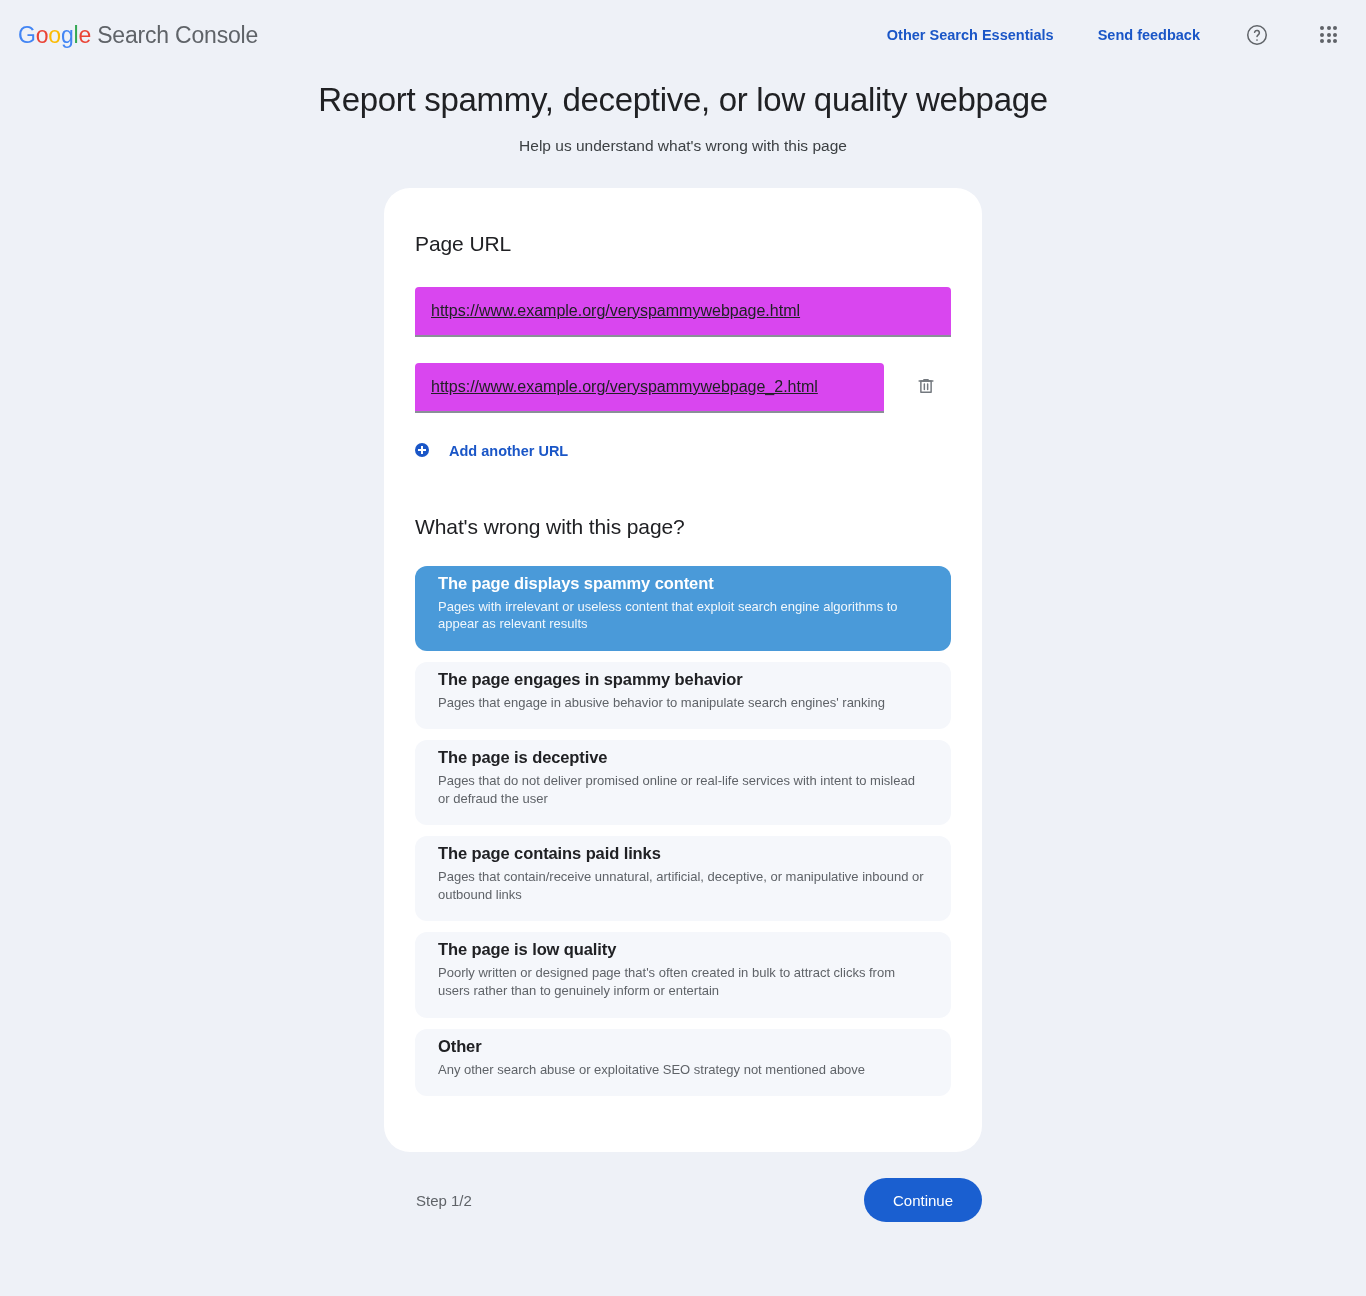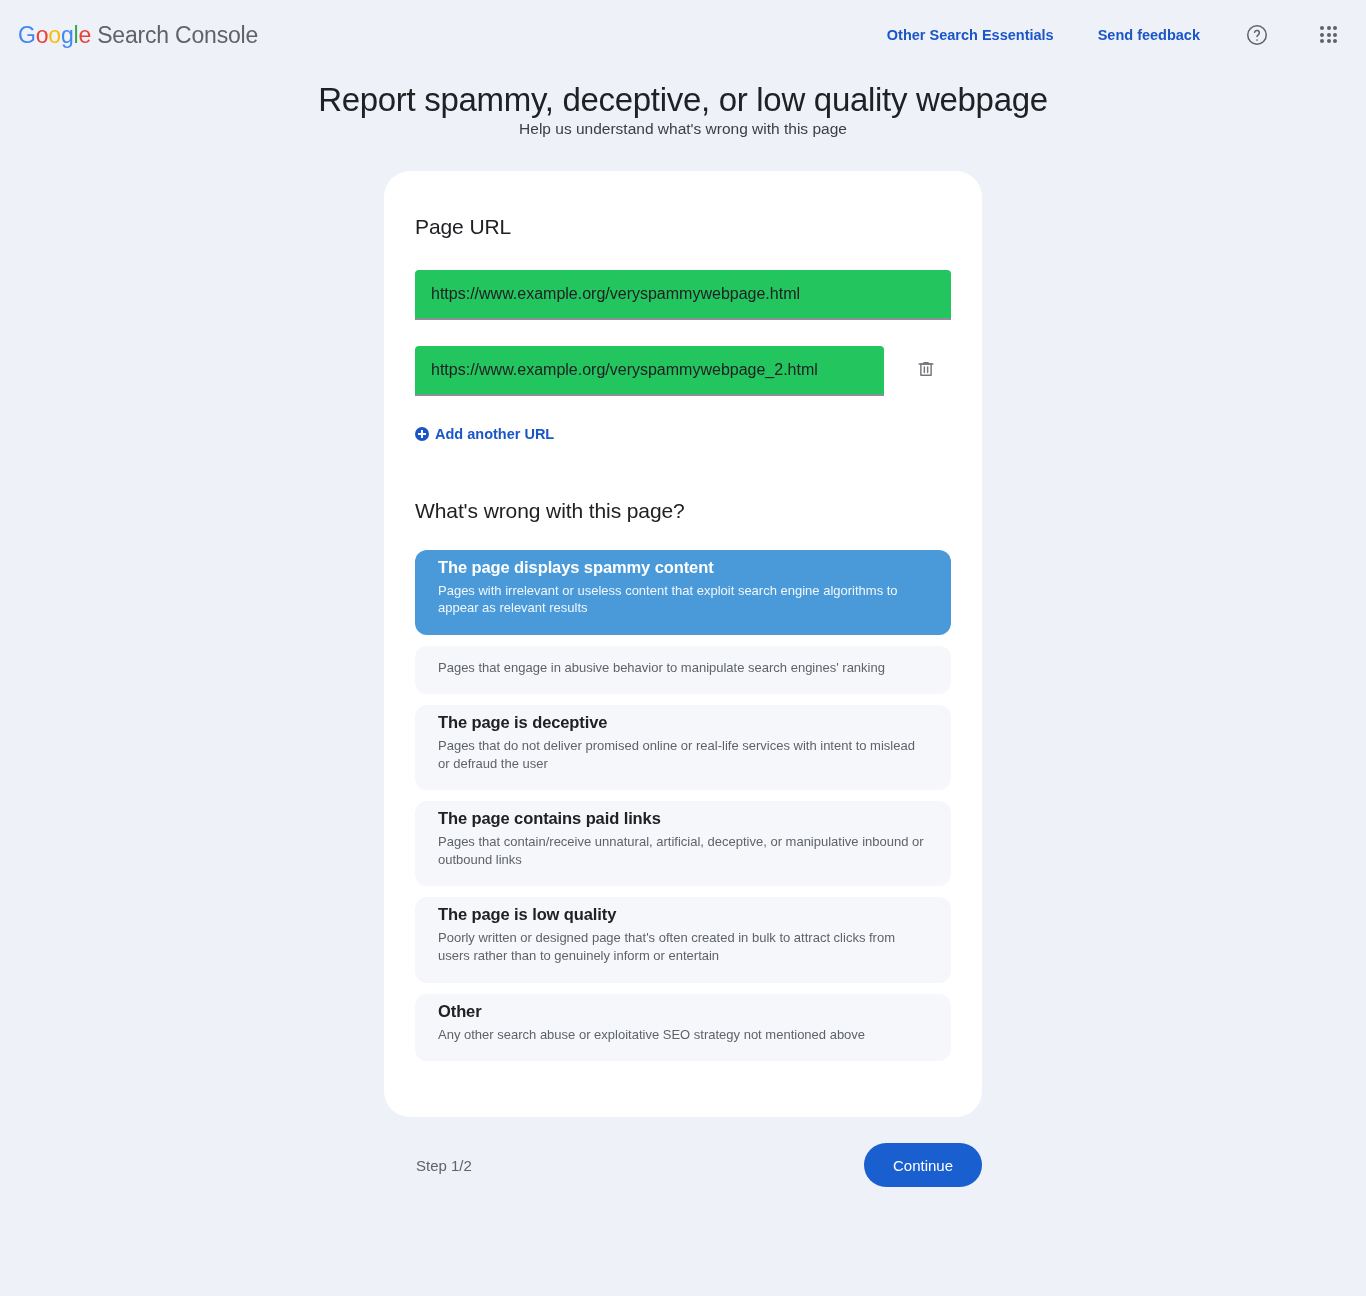--- a/index.html
+++ b/index.html
@@ -74,20 +74,21 @@
   
   .title-block { text-align: center; margin-top: 10px; }
   .page-title {
     font-size: 33px;
     font-weight: normal;
     color: #202124;
     letter-spacing: -0.3px;
     line-height: 1.2;
   }
   .page-subtitle {
+    margin-top: 17px;
     font-size: 15.5px;
     color: #3c4043;
   }
 
   
   .card {
     width: 598px;
     margin: 33px auto 0;
     background: #ffffff;
     border-radius: 26px;
@@ -103,31 +104,32 @@
 
   
   .url-field-wrap { margin-top: 31px; }
 
   .url-row {
     display: flex;
     align-items: center;
   }
 
   .text-field {
-    background: #22c55e;
+    background: #d946ef;
     border: none;
     border-bottom: 2px solid #8a8f98;
     border-radius: 4px 4px 0 0;
     height: 50px;
     width: 100%;
     padding: 0 16px;
     font-family: "Liberation Sans", sans-serif;
     font-size: 16px;
     color: #202124;
     outline: none;
+    text-decoration: underline;
   }
 
   .text-field-narrow { width: 469px; }
 
   .helper-text {
     margin-top: 11px;
     margin-left: 14px;
     font-size: 12.5px;
     color: #6b7075;
   }
@@ -143,22 +145,22 @@
     border: none;
     color: #73787e;
     cursor: pointer;
   }
 
   .url-row-second { margin-top: 26px; }
 
   .add-url {
     margin-top: 30px;
     display: inline-flex;
-    align-items: center;
-    gap: 6px;
+    align-items: flex-start;
+    gap: 20px;
     background: none;
     border: none;
     cursor: pointer;
     padding: 0;
   }
   .add-url .plus-circle {
     width: 14px;
     height: 14px;
     border-radius: 50%;
     background: #1a56c7;
@@ -316,20 +318,21 @@
 
   <h2 class="section-heading reasons-heading">What's wrong with this page?</h2>
 
   <div class="options">
     <button class="option selected">
       <div class="option-title">The page displays spammy content</div>
       <div class="option-desc">Pages with irrelevant or useless content that exploit search engine algorithms to appear as relevant results</div>
     </button>
 
     <button class="option">
+      <div class="option-title">The page engages in spammy behavior</div>
       <div class="option-desc">Pages that engage in abusive behavior to manipulate search engines' ranking</div>
     </button>
 
     <button class="option">
       <div class="option-title">The page is deceptive</div>
       <div class="option-desc">Pages that do not deliver promised online or real-life services with intent to mislead or defraud the user</div>
     </button>
 
     <button class="option">
       <div class="option-title">The page contains paid links</div>

